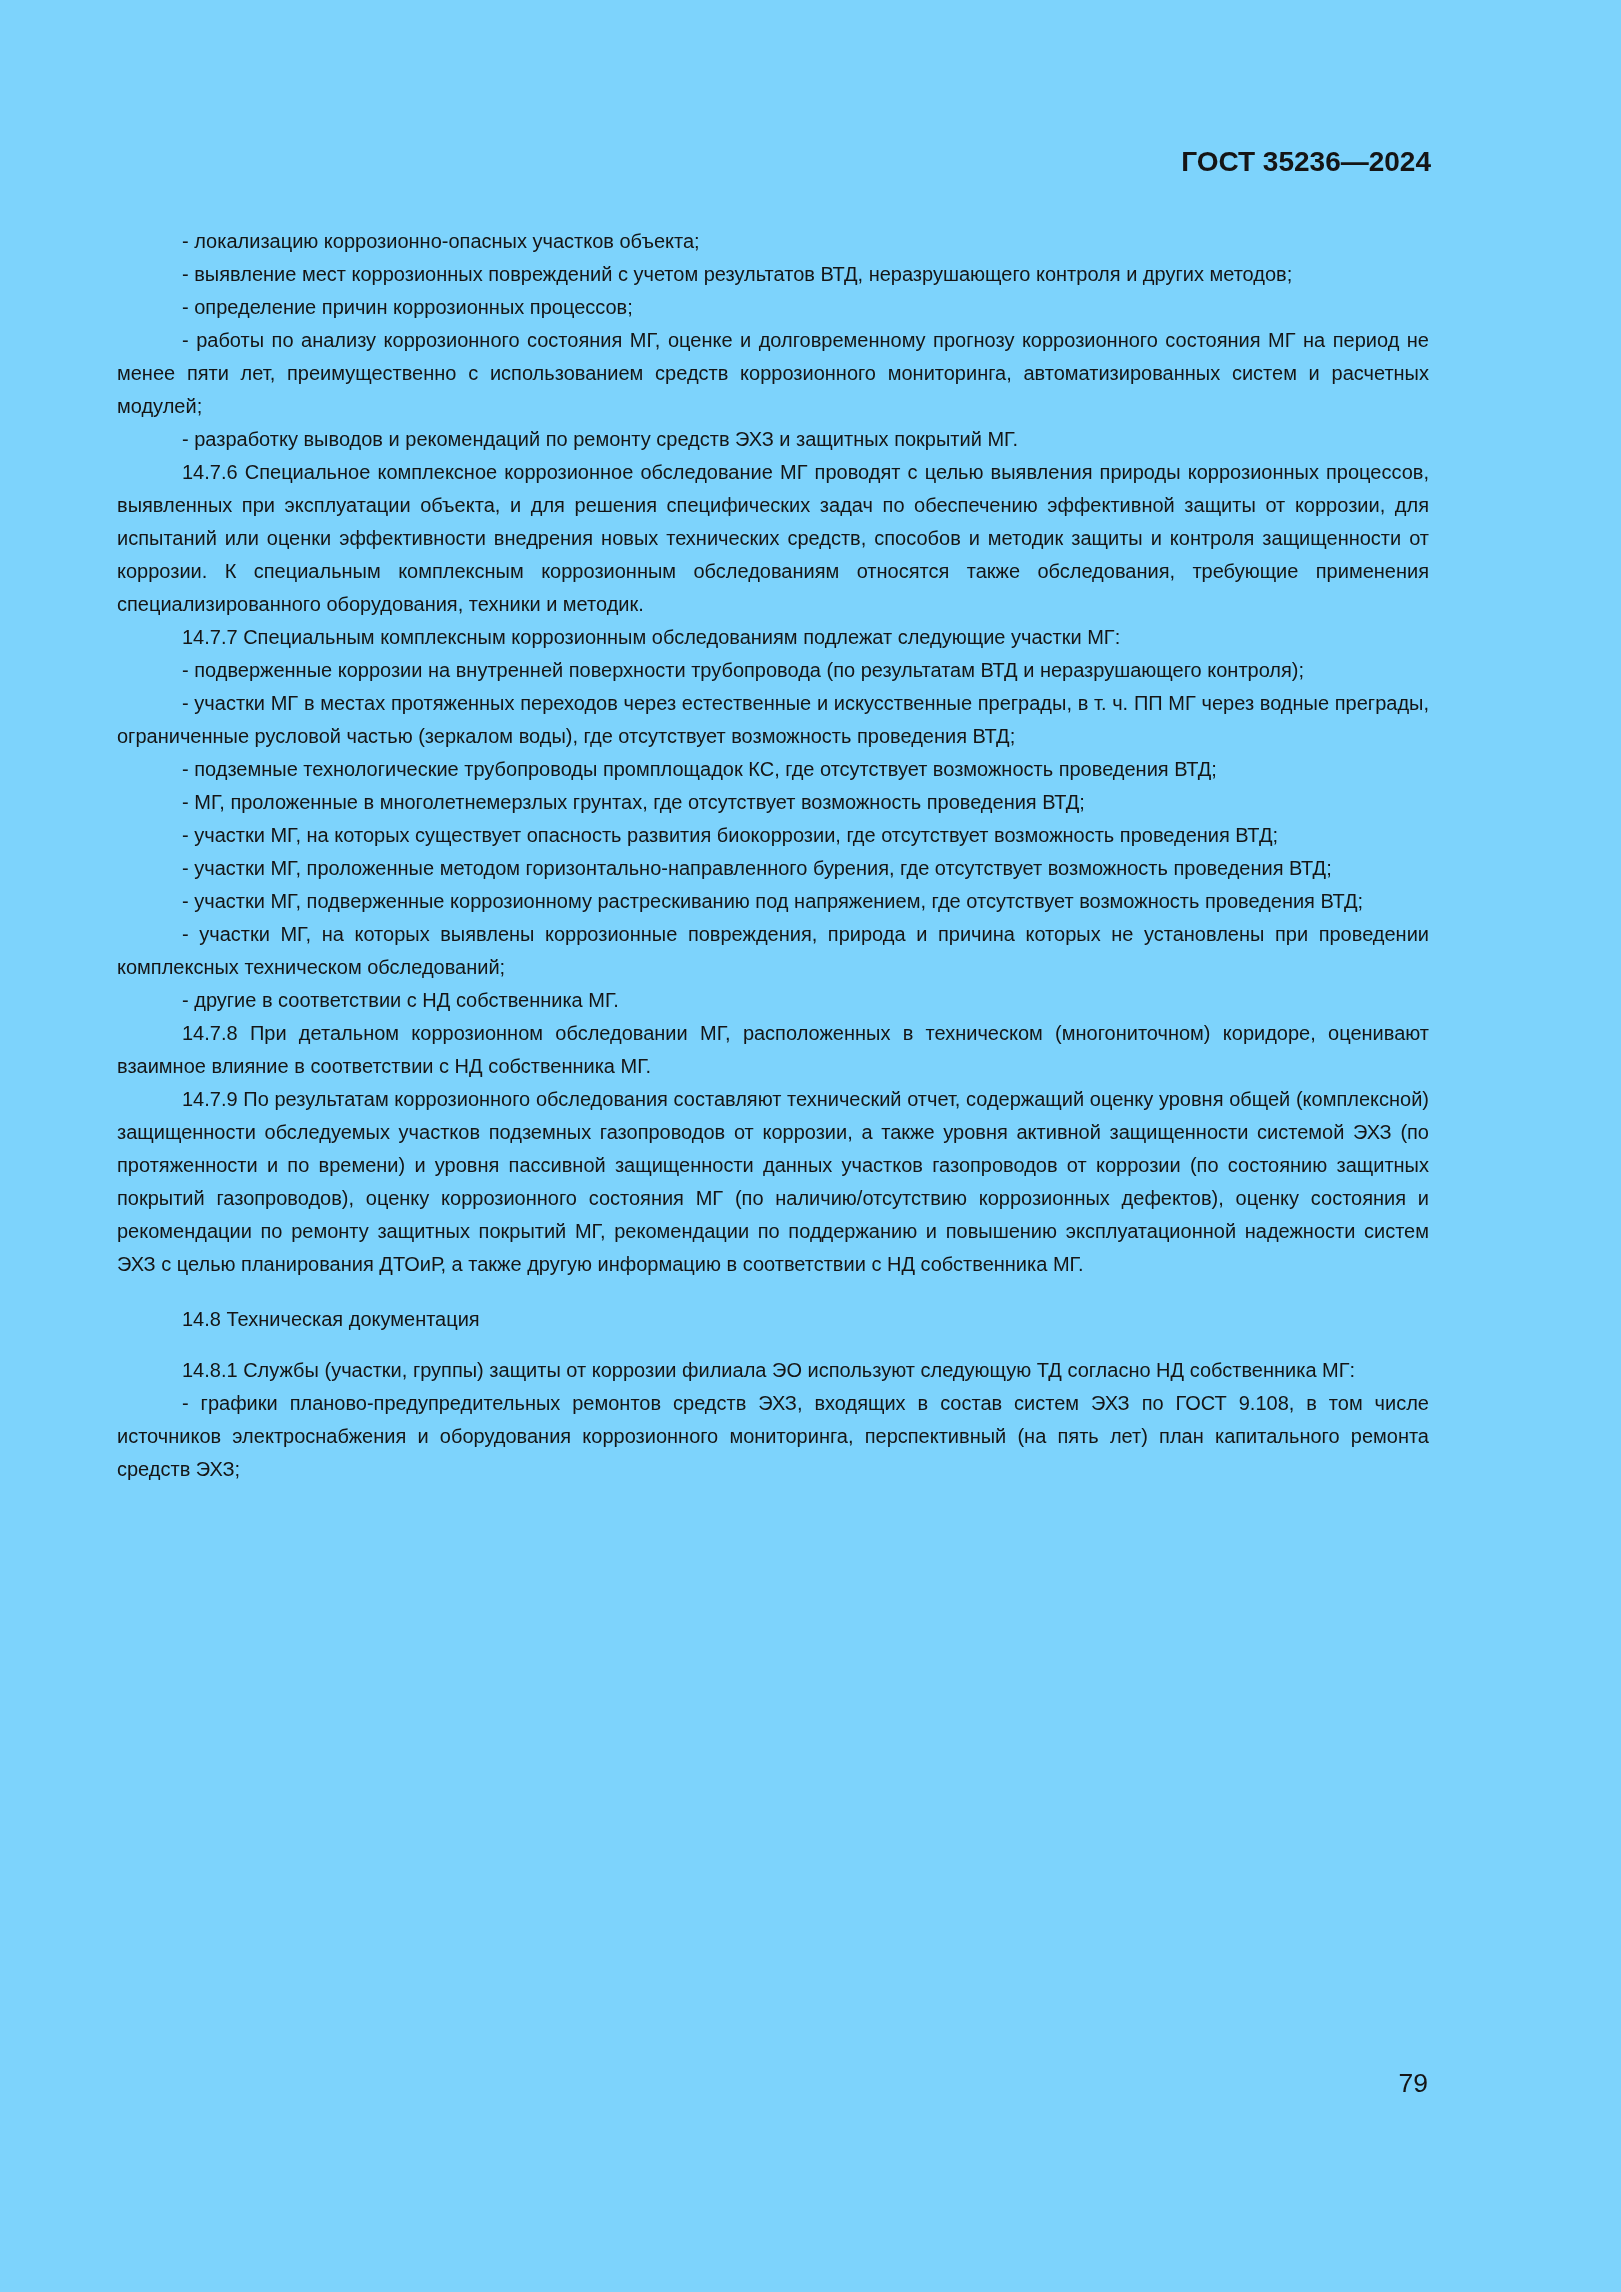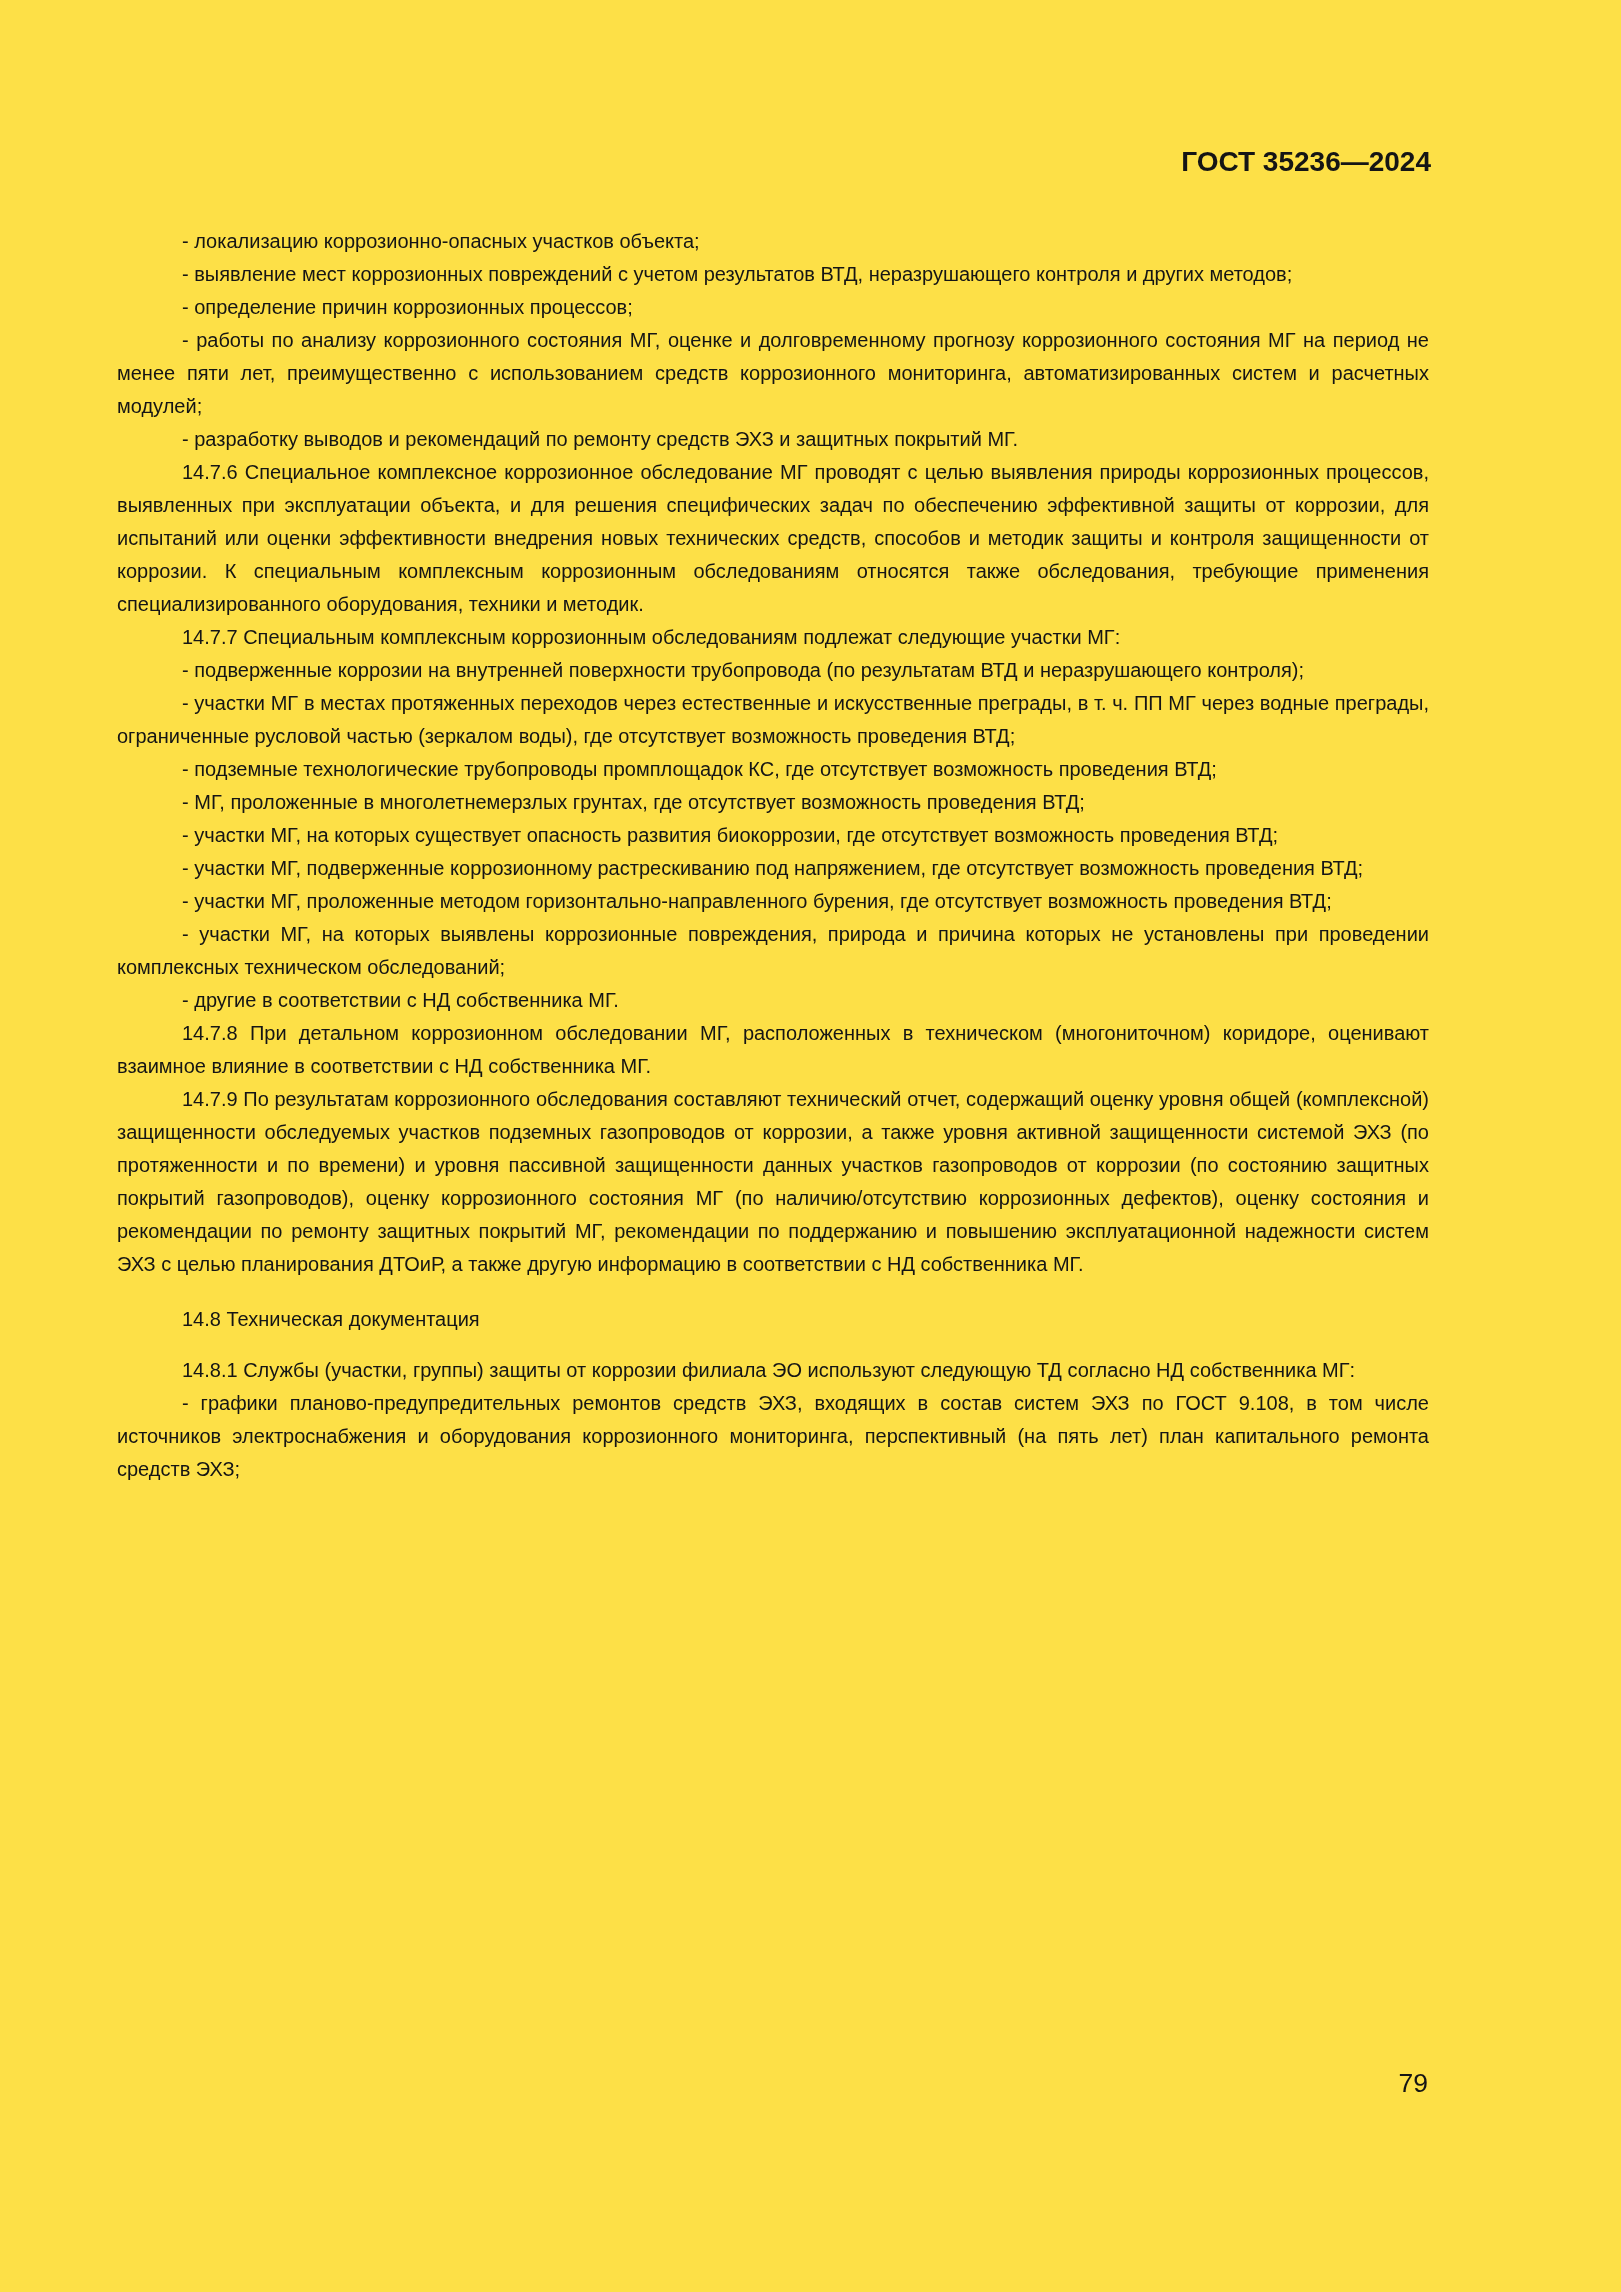--- a/index.html
+++ b/index.html
@@ -1,20 +1,20 @@
 <!DOCTYPE html>
 <html><head>
 <meta charset="utf-8">
 <style>
   html, body { margin: 0; padding: 0; background: #e8e8e8; }
   .page {
     position: relative;
     width: 1621px;
     height: 2293px;
-    background: #fde047;
+    background: #7dd3fc;
     font-family: "Liberation Sans", sans-serif;
     color: #151515;
     overflow: hidden;
   }
   .doc-header {
     position: absolute;
     top: 146px;
     right: 190px;
     font-size: 28px;
     font-weight: bold;
@@ -61,22 +61,22 @@
     <p>- определение причин коррозионных процессов;</p>
     <p>- работы по анализу коррозионного состояния МГ, оценке и долговременному прогнозу коррози­онного состояния МГ на период не менее пяти лет, преимущественно с использованием средств корро­зионного мониторинга, автоматизированных систем и расчетных модулей;</p>
     <p>- разработку выводов и рекомендаций по ремонту средств ЭХЗ и защитных покрытий МГ.</p>
     <p>14.7.6 Специальное комплексное коррозионное обследование МГ проводят с целью выявления природы коррозионных процессов, выявленных при эксплуатации объекта, и для решения специфиче­ских задач по обеспечению эффективной защиты от коррозии, для испытаний или оценки эффектив­ности внедрения новых технических средств, способов и методик защиты и контроля защищенности от коррозии. К специальным комплексным коррозионным обследованиям относятся также обследования, требующие применения специализированного оборудования, техники и методик.</p>
     <p>14.7.7 Специальным комплексным коррозионным обследованиям подлежат следующие участки МГ:</p>
     <p>- подверженные коррозии на внутренней поверхности трубопровода (по результатам ВТД и нераз­рушающего контроля);</p>
     <p>- участки МГ в местах протяженных переходов через естественные и искусственные преграды, в т. ч. ПП МГ через водные преграды, ограниченные русловой частью (зеркалом воды), где отсутствует возможность проведения ВТД;</p>
     <p>- подземные технологические трубопроводы промплощадок КС, где отсутствует возможность про­ведения ВТД;</p>
     <p>- МГ, проложенные в многолетнемерзлых грунтах, где отсутствует возможность проведения ВТД;</p>
     <p>- участки МГ, на которых существует опасность развития биокоррозии, где отсутствует возмож­ность проведения ВТД;</p>
+    <p>- участки МГ, проложенные методом горизонтально-направленного бурения, где отсутствует воз­можность проведения ВТД;</p>
     <p>- участки МГ, подверженные коррозионному растрескиванию под напряжением, где отсутствует возможность проведения ВТД;</p>
-    <p>- участки МГ, проложенные методом горизонтально-направленного бурения, где отсутствует воз­можность проведения ВТД;</p>
     <p>- участки МГ, на которых выявлены коррозионные повреждения, природа и причина которых не установлены при проведении комплексных техническом обследований;</p>
     <p>- другие в соответствии с НД собственника МГ.</p>
     <p>14.7.8 При детальном коррозионном обследовании МГ, расположенных в техническом (многони­точном) коридоре, оценивают взаимное влияние в соответствии с НД собственника МГ.</p>
     <p>14.7.9 По результатам коррозионного обследования составляют технический отчет, содержащий оценку уровня общей (комплексной) защищенности обследуемых участков подземных газопроводов от коррозии, а также уровня активной защищенности системой ЭХЗ (по протяженности и по времени) и уровня пассивной защищенности данных участков газопроводов от коррозии (по состоянию защитных покрытий газопроводов), оценку коррозионного состояния МГ (по наличию/отсутствию коррозионных дефектов), оценку состояния и рекомендации по ремонту защитных покрытий МГ, рекомендации по поддержанию и повышению эксплуатационной надежности систем ЭХЗ с целью планирования ДТОиР, а также другую информацию в соответствии с НД собственника МГ.</p>
     <p class="heading">14.8 Техническая документация</p>
     <p>14.8.1 Службы (участки, группы) защиты от коррозии филиала ЭО используют следующую ТД со­гласно НД собственника МГ:</p>
     <p>- графики планово-предупредительных ремонтов средств ЭХЗ, входящих в состав систем ЭХЗ по ГОСТ 9.108, в том числе источников электроснабжения и оборудования коррозионного мониторинга, перспективный (на пять лет) план капитального ремонта средств ЭХЗ;</p>
   </div>
 
   <div class="page-number">79</div>

